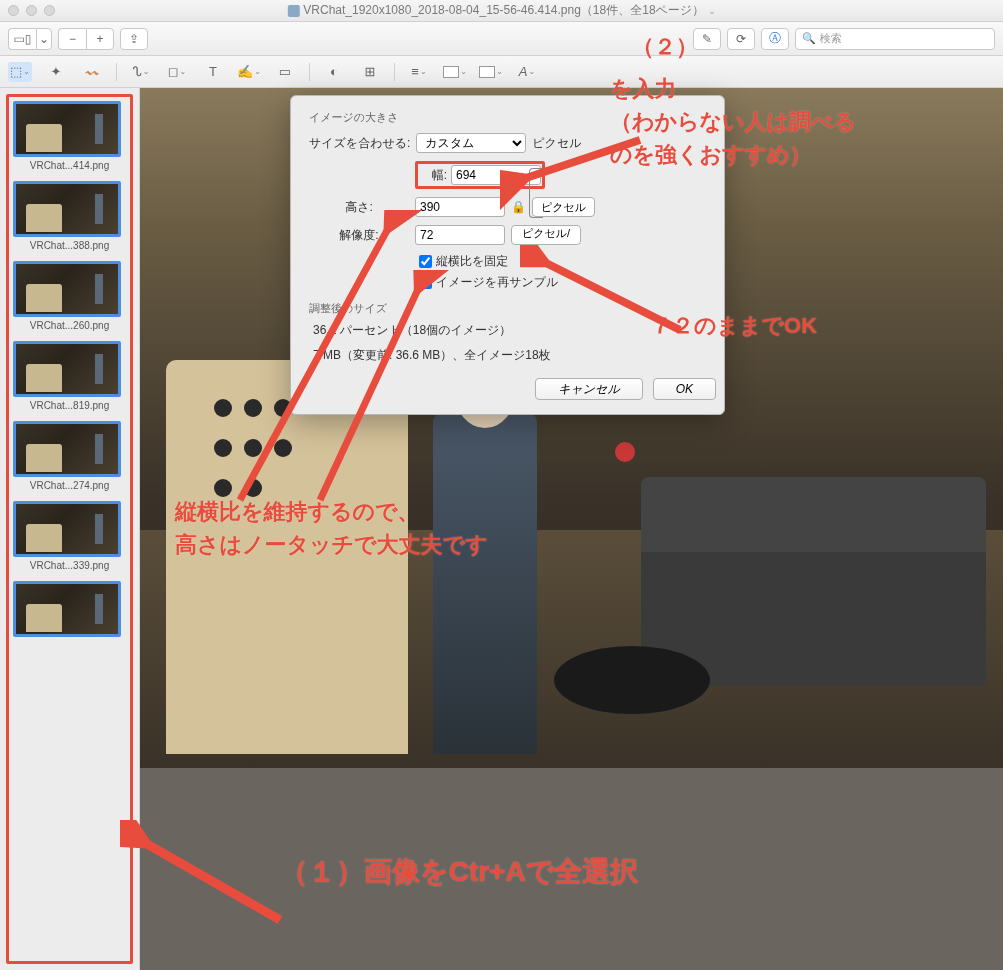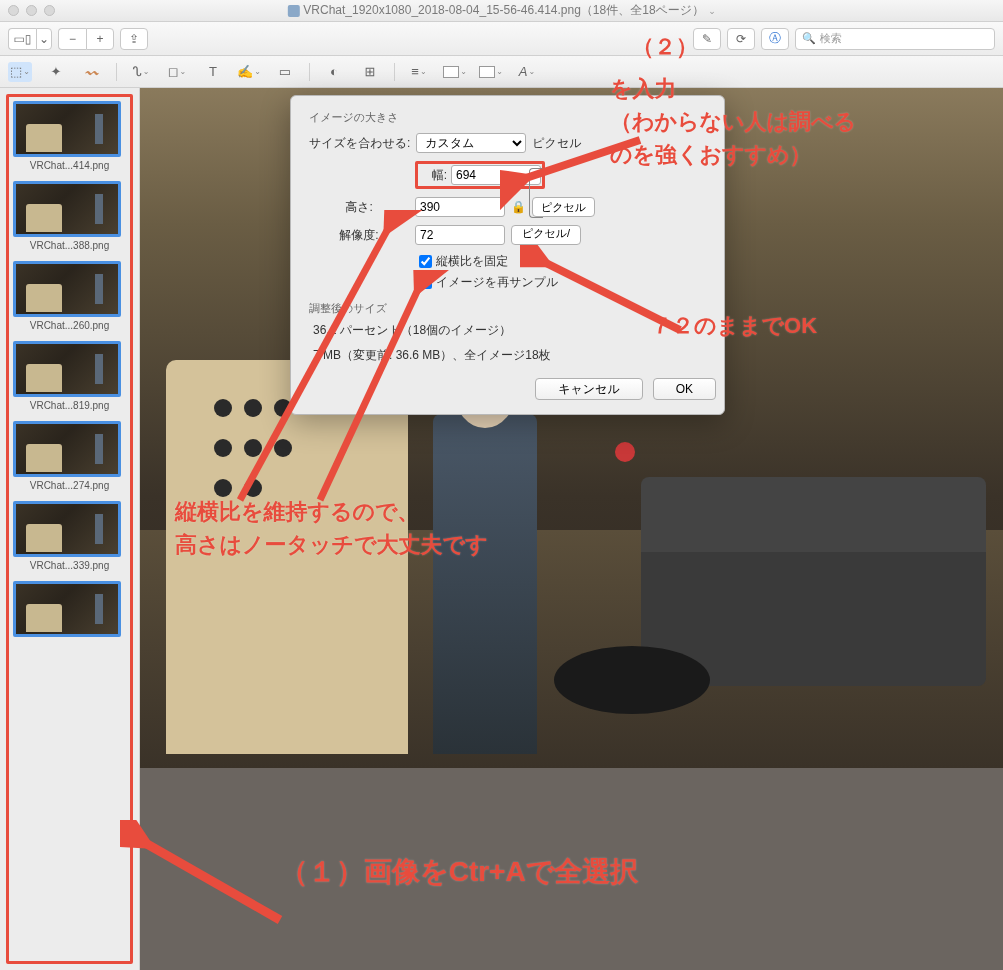--- a/index.html
+++ b/index.html
@@ -62,21 +62,21 @@
 .dialog select { width: 110px; }
 .dialog input[type=text] { width: 90px; }
 .dialog .unit { font-size: 12px; }
 .dialog .unitbtn { height: 20px; padding: 0 8px; border: 1px solid #b0b0b0; border-radius: 4px; background: #fff; font-size: 11px; }
 .dialog .redbox { border: 3px solid #e84c3d; padding: 1px; border-radius: 2px; display: inline-flex; align-items: center; }
 .dialog .chk { display: flex; align-items: center; gap: 4px; margin-left: 110px; font-size: 12px; margin-bottom: 4px; }
 .dialog .chk input { width: 13px; height: 13px; }
 .dialog .sect2 { font-size: 11px; color: #666; margin: 10px 0 6px; }
 .dialog .info { font-size: 12px; color: #333; margin-bottom: 8px; padding-left: 4px; }
 .dialog .btns { display: flex; justify-content: flex-end; gap: 10px; margin-top: 14px; }
-.dialog .btn { height: 22px; padding: 0 22px; border: 1px solid #b0b0b0; border-radius: 4px; background: linear-gradient(#fff,#f0f0f0); font-size: 12px; }
+.dialog .btn { height: 22px; padding: 0 22px; border: 1px solid #b0b0b0; border-radius: 4px; background: linear-gradient(#fff,#f0f0f0); font-size: 12px; font-style: italic; }
 .bracket { position: absolute; left: 238px; top: 72px; width: 14px; height: 50px; border: 1px solid #888; border-right: none; border-radius: 4px 0 0 4px; }
 
 
 .ann { position: absolute; font-weight: 700; color: #e84c3d; font-size: 22px; pointer-events: none; line-height: 1.5; text-shadow: 0 0 2px rgba(255,255,255,0.3); }
 .arrow { position: absolute; pointer-events: none; }
 
 </style>
 </head>
 <body>
 

